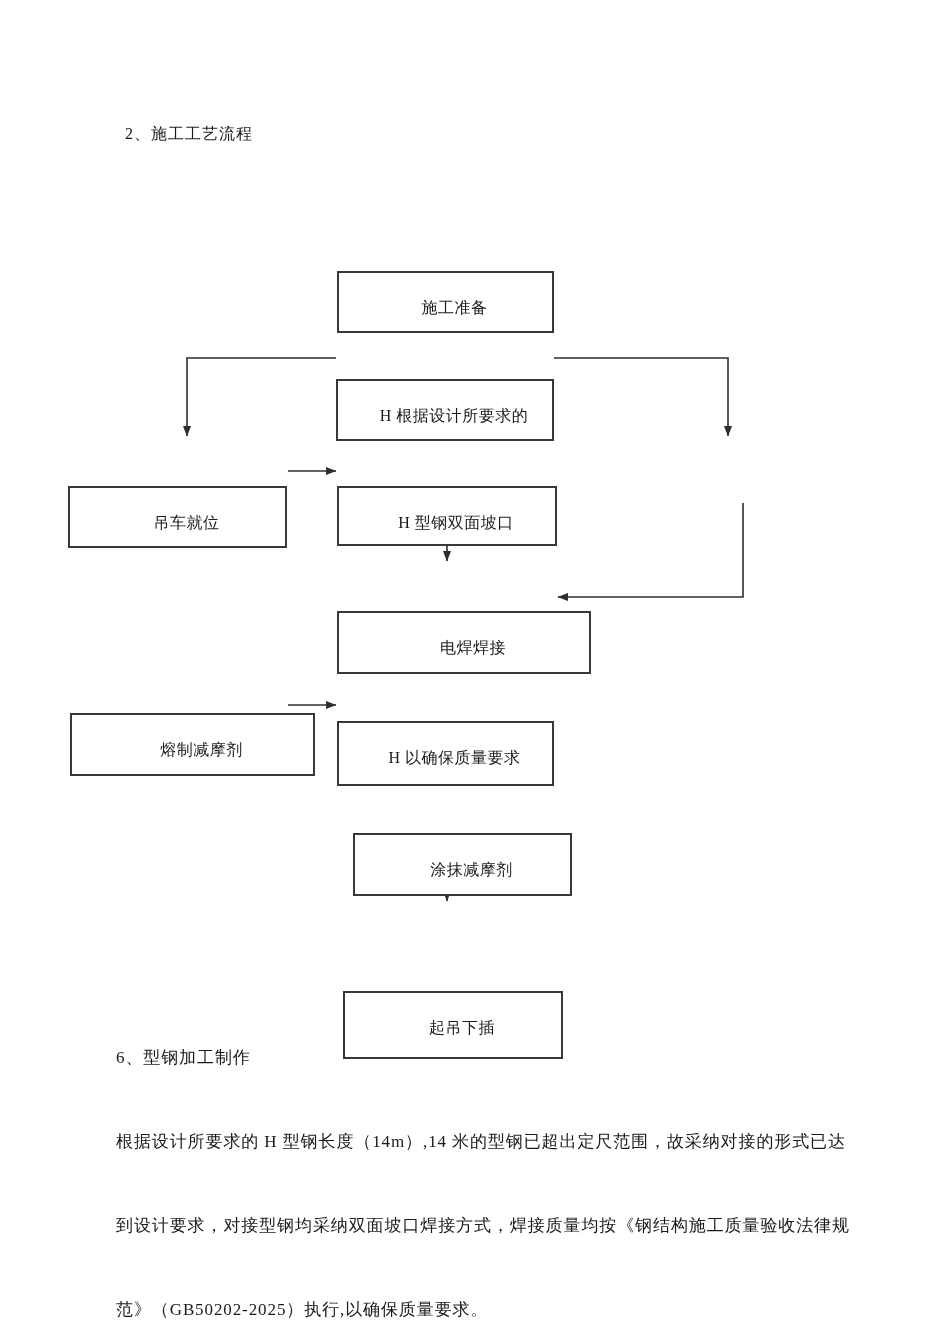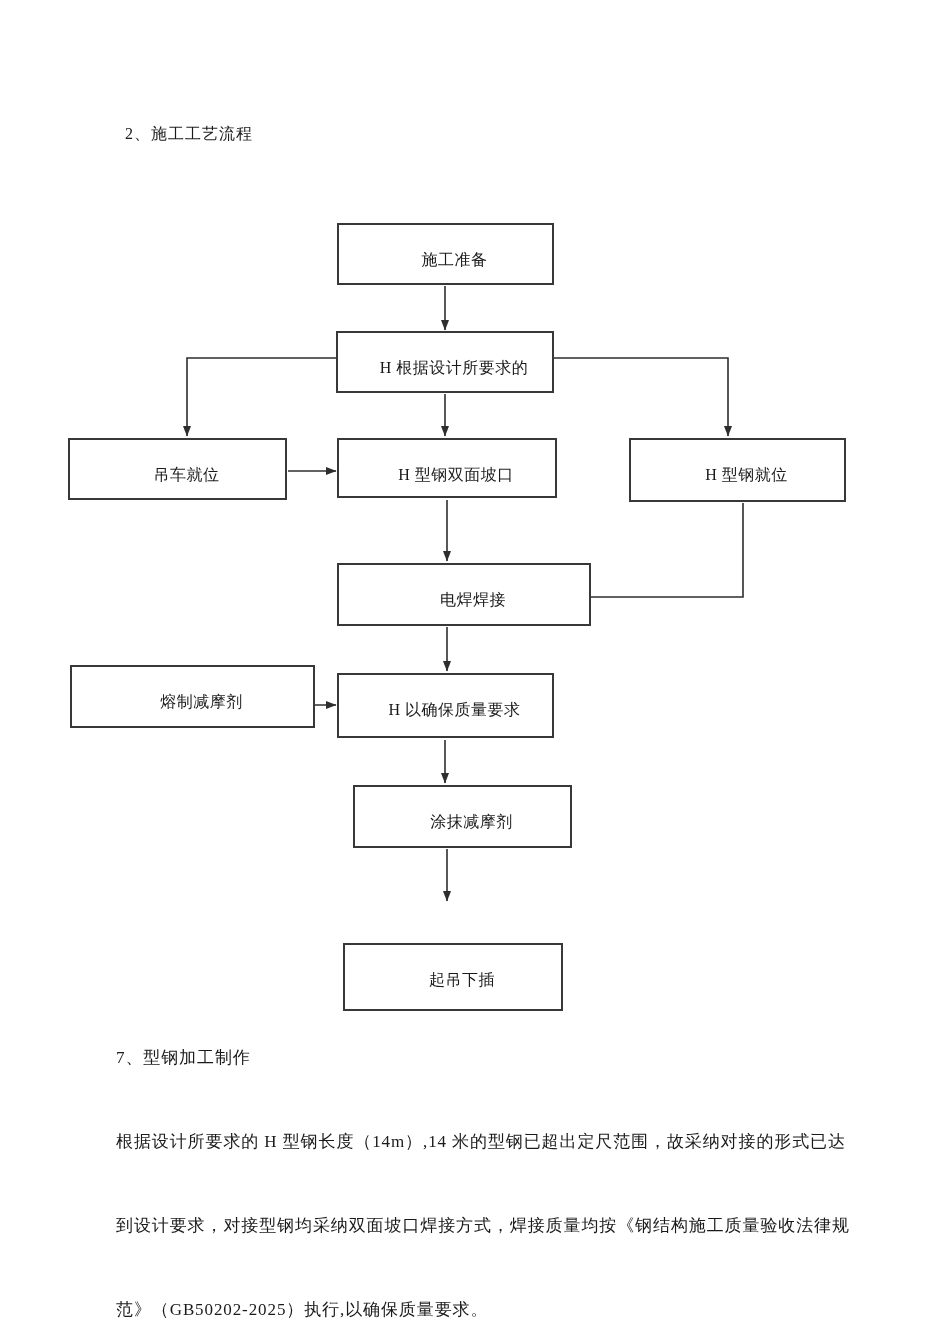--- a/index.html
+++ b/index.html
@@ -20,20 +20,21 @@
   .node{
     position:absolute;
     box-sizing:border-box;
     border:2px solid #383838;
     background:#ffffff;
     text-align:center;
     padding-top:7px;
     font-size:16px;
     letter-spacing:0.5px;
     white-space:pre;
+    margin-top:48px;
   }
   .bodytext{
     position:absolute;left:116px;top:988px;
     font-size:17px;line-height:28px;
     letter-spacing:0.9px;
     white-space:pre;
   }
   .bodytext div{height:28px;}
 </style>
 </head>
@@ -73,23 +74,20 @@
   </div>
 
   <div class="node" style="left:68px;top:438px;width:219px;height:62px">
     <span>吊车就位</span>
   </div>
 
   <div class="node" style="left:337px;top:438px;width:220px;height:60px">
     <span>H 型钢双面坡口</span>
   </div>
 
-  <div class="node" style="left:629px;top:438px;width:217px;height:64px">
-    <span>H 型钢就位</span>
-  </div>
 
   <div class="node" style="left:337px;top:563px;width:254px;height:63px">
     <span>电焊焊接</span>
   </div>
 
   <div class="node" style="left:70px;top:665px;width:245px;height:63px">
     <span>熔制减摩剂</span>
   </div>
 
   <div class="node" style="left:337px;top:673px;width:217px;height:65px">
@@ -98,21 +96,21 @@
 
   <div class="node" style="left:353px;top:785px;width:219px;height:63px">
     <span>涂抹减摩剂</span>
   </div>
 
   <div class="node" style="left:343px;top:943px;width:220px;height:68px">
     <span>起吊下插</span>
   </div>
 
   <div class="bodytext">
-    <div>7、型钢加工制作</div>
+    <div>6、型钢加工制作</div>
     <div>根据设计所要求的 H 型钢长度（14m）,14 米的型钢已超出定尺范围，故采纳对接的形式已达</div>
     <div>到设计要求，对接型钢均采纳双面坡口焊接方式，焊接质量均按《钢结构施工质量验收法律规</div>
     <div>范》（GB50202-2025）执行,以确保质量要求。</div>
     
     
     
     
     
   </div>
 

